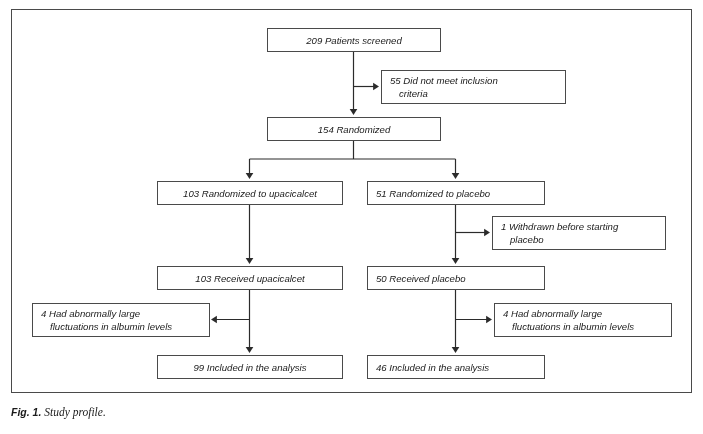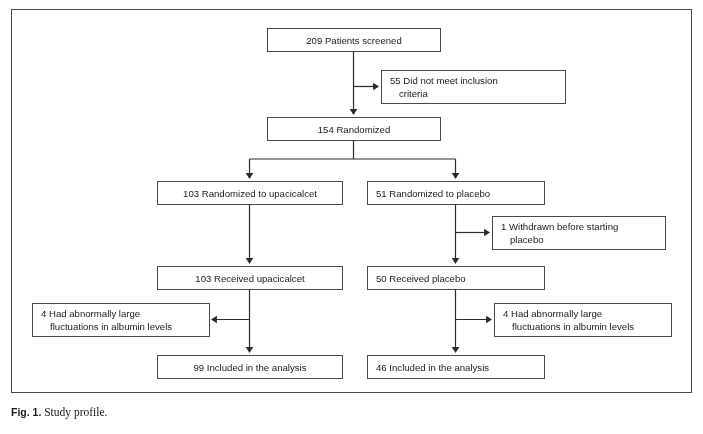--- a/index.html
+++ b/index.html
@@ -10,20 +10,21 @@
   body {
     width: 703px;
     height: 434px;
     font-family: "Liberation Sans", sans-serif;
     overflow: hidden;
   }
   #figure-wrap {
     position: relative;
     width: 703px;
     height: 314px;
+    font-style: italic;
   }
   #figure-frame {
     position: absolute;
     left: 11px;
     top: 9px;
     width: 681px;
     height: 384px;
     border: 1px solid #4a4a4a;
     box-sizing: border-box;
     background: #ffffff;

